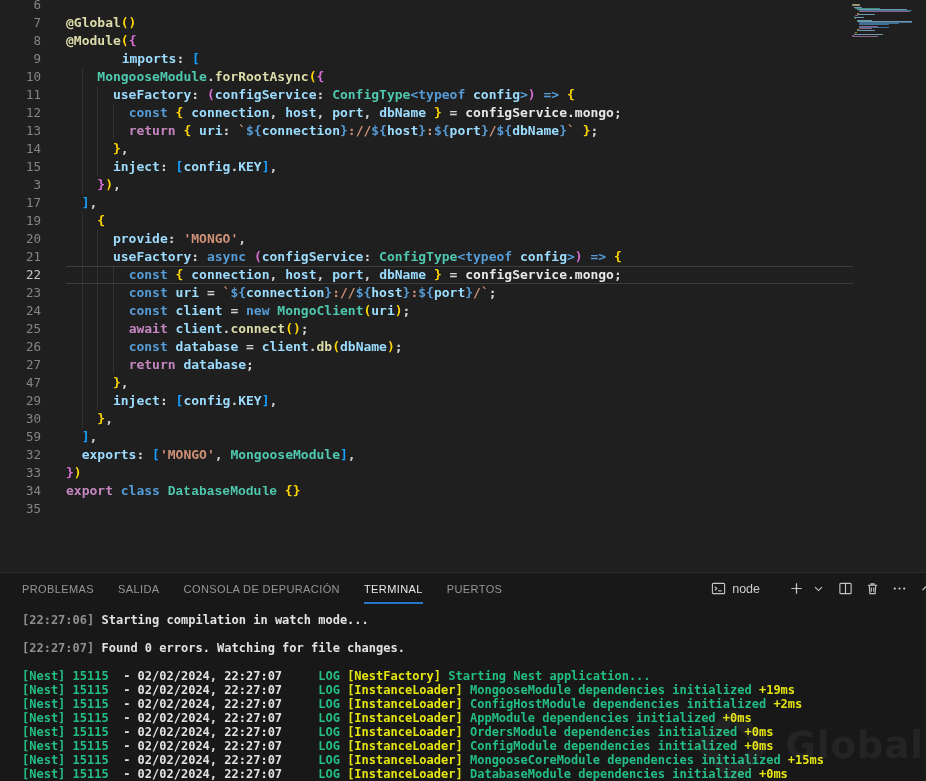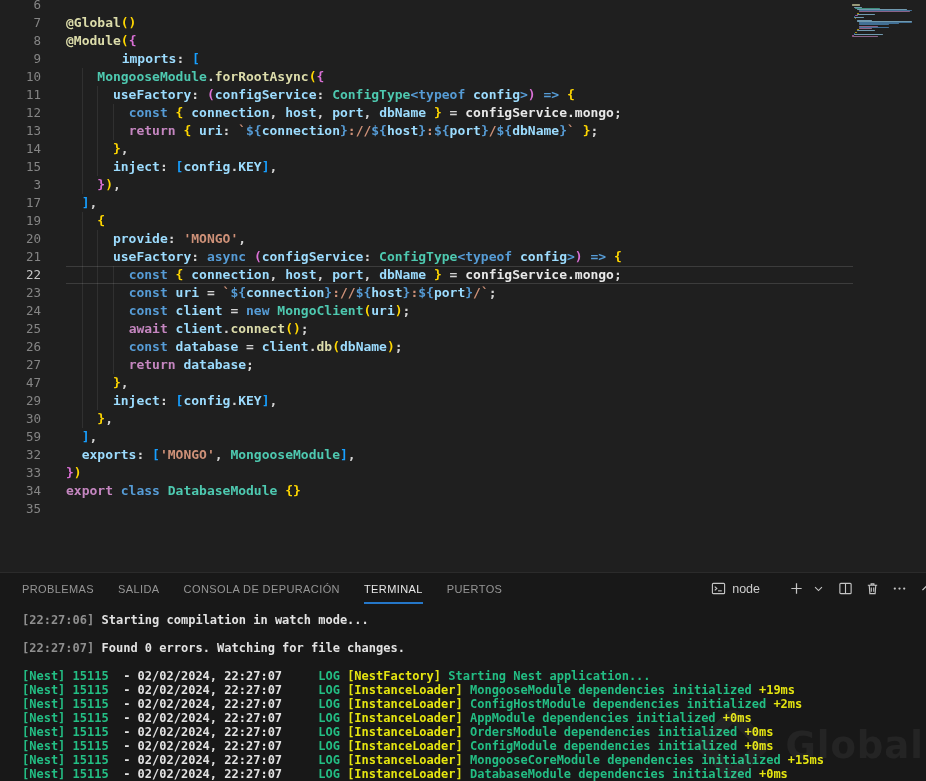--- a/index.html
+++ b/index.html
@@ -67,21 +67,21 @@
       <div class="line"><span class="ln">24</span><span class="code"><span class="guide" style="left: 2ch;"></span><span class="guide" style="left: 4ch;"></span><span class="guide" style="left: 6ch;"></span><span>        </span><span style="color: rgb(86, 156, 214);">const</span><span> </span><span style="color: rgb(156, 220, 254);">client</span><span style="color: rgb(212, 212, 212);"> = </span><span style="color: rgb(86, 156, 214);">new</span><span> </span><span style="color: rgb(78, 201, 176);">MongoClient</span><span style="color: rgb(255, 215, 0);">(</span><span style="color: rgb(156, 220, 254);">uri</span><span style="color: rgb(255, 215, 0);">)</span><span style="color: rgb(212, 212, 212);">;</span></span></div>
       <div class="line"><span class="ln">25</span><span class="code"><span class="guide" style="left: 2ch;"></span><span class="guide" style="left: 4ch;"></span><span class="guide" style="left: 6ch;"></span><span>        </span><span style="color: rgb(197, 134, 192);">await</span><span> </span><span style="color: rgb(156, 220, 254);">client</span><span style="color: rgb(212, 212, 212);">.</span><span style="color: rgb(220, 220, 170);">connect</span><span style="color: rgb(255, 215, 0);">()</span><span style="color: rgb(212, 212, 212);">;</span></span></div>
       <div class="line"><span class="ln">26</span><span class="code"><span class="guide" style="left: 2ch;"></span><span class="guide" style="left: 4ch;"></span><span class="guide" style="left: 6ch;"></span><span>        </span><span style="color: rgb(86, 156, 214);">const</span><span> </span><span style="color: rgb(156, 220, 254);">database</span><span style="color: rgb(212, 212, 212);"> = </span><span style="color: rgb(156, 220, 254);">client</span><span style="color: rgb(212, 212, 212);">.</span><span style="color: rgb(220, 220, 170);">db</span><span style="color: rgb(255, 215, 0);">(</span><span style="color: rgb(156, 220, 254);">dbName</span><span style="color: rgb(255, 215, 0);">)</span><span style="color: rgb(212, 212, 212);">;</span></span></div>
       <div class="line"><span class="ln">27</span><span class="code"><span class="guide" style="left: 2ch;"></span><span class="guide" style="left: 4ch;"></span><span class="guide" style="left: 6ch;"></span><span>        </span><span style="color: rgb(197, 134, 192);">return</span><span> </span><span style="color: rgb(156, 220, 254);">database</span><span style="color: rgb(212, 212, 212);">;</span></span></div>
       <div class="line"><span class="ln">47</span><span class="code"><span class="guide" style="left: 2ch;"></span><span class="guide" style="left: 4ch;"></span><span>      </span><span style="color: rgb(255, 215, 0);">}</span><span style="color: rgb(212, 212, 212);">,</span></span></div>
       <div class="line"><span class="ln">29</span><span class="code"><span class="guide" style="left: 2ch;"></span><span class="guide" style="left: 4ch;"></span><span>      </span><span style="color: rgb(156, 220, 254);">inject</span><span style="color: rgb(212, 212, 212);">: </span><span style="color: rgb(23, 159, 255);">[</span><span style="color: rgb(156, 220, 254);">config</span><span style="color: rgb(212, 212, 212);">.</span><span style="color: rgb(156, 220, 254);">KEY</span><span style="color: rgb(23, 159, 255);">]</span><span style="color: rgb(212, 212, 212);">,</span></span></div>
       <div class="line"><span class="ln">30</span><span class="code"><span class="guide" style="left: 2ch;"></span><span>    </span><span style="color: rgb(255, 215, 0);">}</span><span style="color: rgb(212, 212, 212);">,</span></span></div>
       <div class="line"><span class="ln">59</span><span class="code"><span>  </span><span style="color: rgb(23, 159, 255);">]</span><span style="color: rgb(212, 212, 212);">,</span></span></div>
       <div class="line"><span class="ln">32</span><span class="code"><span>  </span><span style="color: rgb(156, 220, 254);">exports</span><span style="color: rgb(212, 212, 212);">: </span><span style="color: rgb(23, 159, 255);">[</span><span style="color: rgb(206, 145, 120);">'MONGO'</span><span style="color: rgb(212, 212, 212);">,</span><span> </span><span style="color: rgb(78, 201, 176);">MongooseModule</span><span style="color: rgb(23, 159, 255);">]</span><span style="color: rgb(212, 212, 212);">,</span></span></div>
       <div class="line"><span class="ln">33</span><span class="code"><span style="color: rgb(218, 112, 214);">}</span><span style="color: rgb(255, 215, 0);">)</span></span></div>
-      <div class="line"><span class="ln">34</span><span class="code"><span style="color: rgb(197, 134, 192);">export</span><span> </span><span style="color: rgb(86, 156, 214);">class</span><span> </span><span style="color: rgb(78, 201, 176);">DatabaseModule</span><span> </span><span style="color: rgb(255, 215, 0);">{}</span></span></div>
+      <div class="line"><span class="ln">34</span><span class="code"><span style="color: rgb(197, 134, 192);">export</span><span> </span><span style="color: rgb(86, 156, 214);">class</span><span> </span><span style="color: rgb(78, 201, 176); font-family: Liberation Mono, monospace;">DatabaseModule</span><span> </span><span style="color: rgb(255, 215, 0);">{}</span></span></div>
       <div class="line"><span class="ln">35</span><span class="code"></span></div>
     </div>
   <div class="minimap" id="minimap">
       <div class="mm-bar" style="margin-left: 0px; width: 0px; background: transparent;"></div>
       <div class="mm-bar" style="margin-left: 0px; width: 7.65px; background: rgb(220, 220, 170);"></div>
       <div class="mm-bar" style="margin-left: 0px; width: 7.65px; background: rgb(220, 220, 170);"></div>
       <div class="mm-bar" style="margin-left: 1.7px; width: 8.5px; background: rgb(156, 220, 254);"></div>
       <div class="mm-bar" style="margin-left: 3.4px; width: 24.65px; background: rgb(78, 201, 176);"></div>
       <div class="mm-bar" style="margin-left: 5.1px; width: 50.15px; background: rgb(156, 220, 254);"></div>
       <div class="mm-bar" style="margin-left: 6.8px; width: 53.55px; background: rgb(86, 156, 214);"></div>

